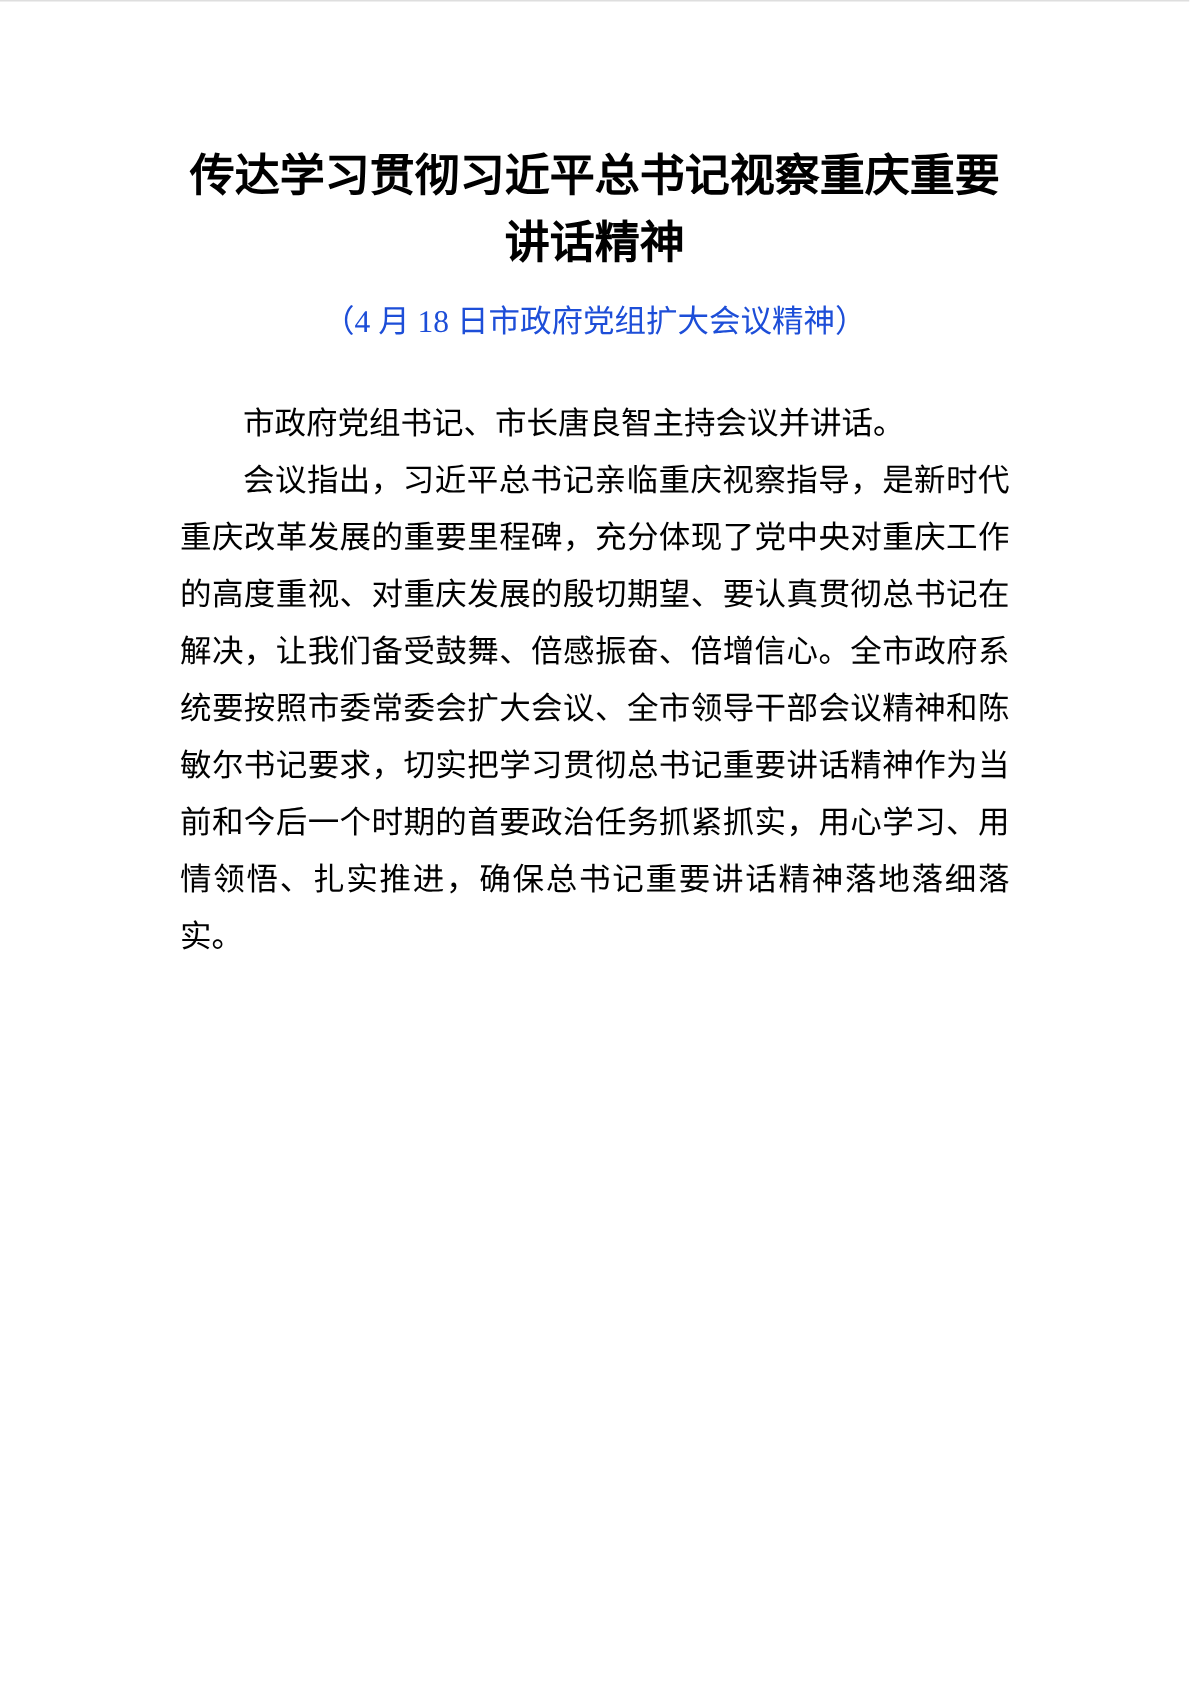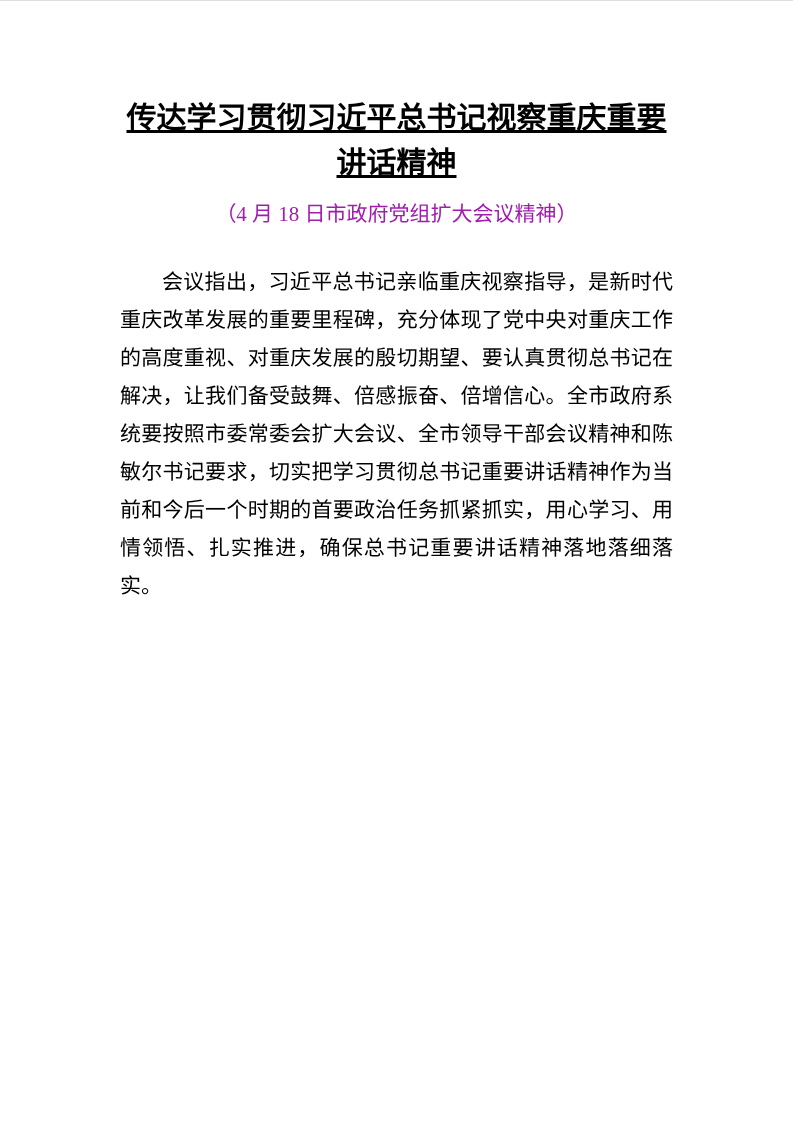--- a/index.html
+++ b/index.html
@@ -21,29 +21,28 @@
   }
   .doc-title {
     margin: 0;
     font-family: "Liberation Sans", sans-serif;
     font-weight: bold;
     font-size: 30px;
     line-height: 45px;
     text-align: center;
     color: #000000;
     letter-spacing: 0;
-    text-decoration: underline;
   }
   .doc-subtitle {
     margin-top: 14px;
     font-family: "Liberation Serif", serif;
     font-size: 21px;
     line-height: 30px;
     text-align: center;
-    color: #a21caf;
+    color: #1d4ed8;
   }
   .doc-body {
     margin-top: 34px;
     font-family: "Liberation Serif", serif;
     font-size: 21px;
     line-height: 38px;
     color: #000000;
   }
   .doc-body p {
     margin: 0;
@@ -55,15 +54,16 @@
 </style>
 </head>
 <body>
 
 <div class="page">
   <h1 class="doc-title">传达学习贯彻习近平总书记视察重庆重要讲话精神</h1>
 
   <div class="doc-subtitle">（4 月 18 日市政府党组扩大会议精神）</div>
 
   <div class="doc-body">
+    <p>市政府党组书记、市长唐良智主持会议并讲话。</p>
     <p>会议指出，习近平总书记亲临重庆视察指导，是新时代重庆改革发展的重要里程碑，充分体现了党中央对重庆工作的高度重视、对重庆发展的殷切期望、要认真贯彻总书记在解决，让我们备受鼓舞、倍感振奋、倍增信心。全市政府系统要按照市委常委会扩大会议、全市领导干部会议精神和陈敏尔书记要求，切实把学习贯彻总书记重要讲话精神作为当前和今后一个时期的首要政治任务抓紧抓实，用心学习、用情领悟、扎实推进，确保总书记重要讲话精神落地落细落实。</p>
   </div>
 </div>
 
 </body></html>

